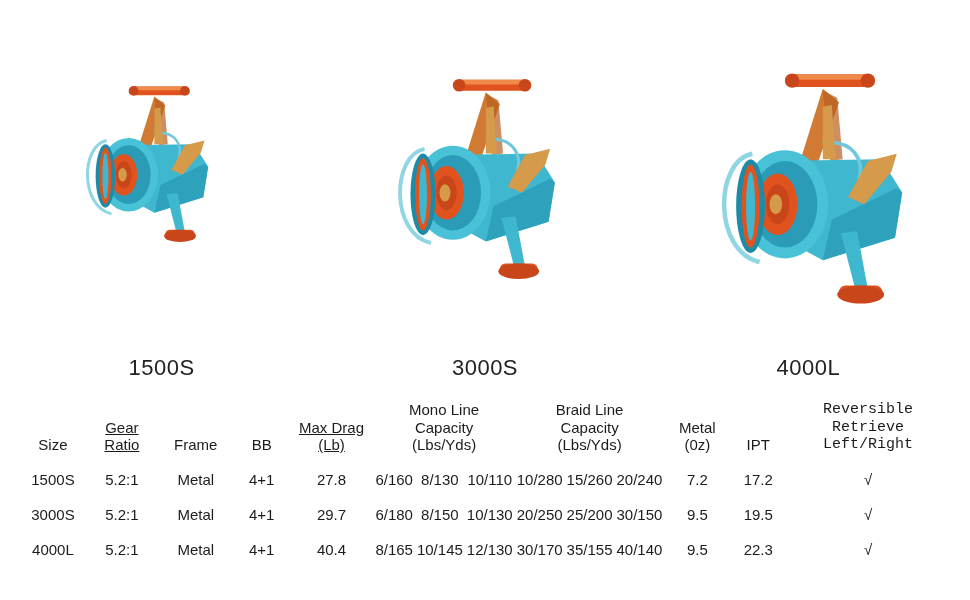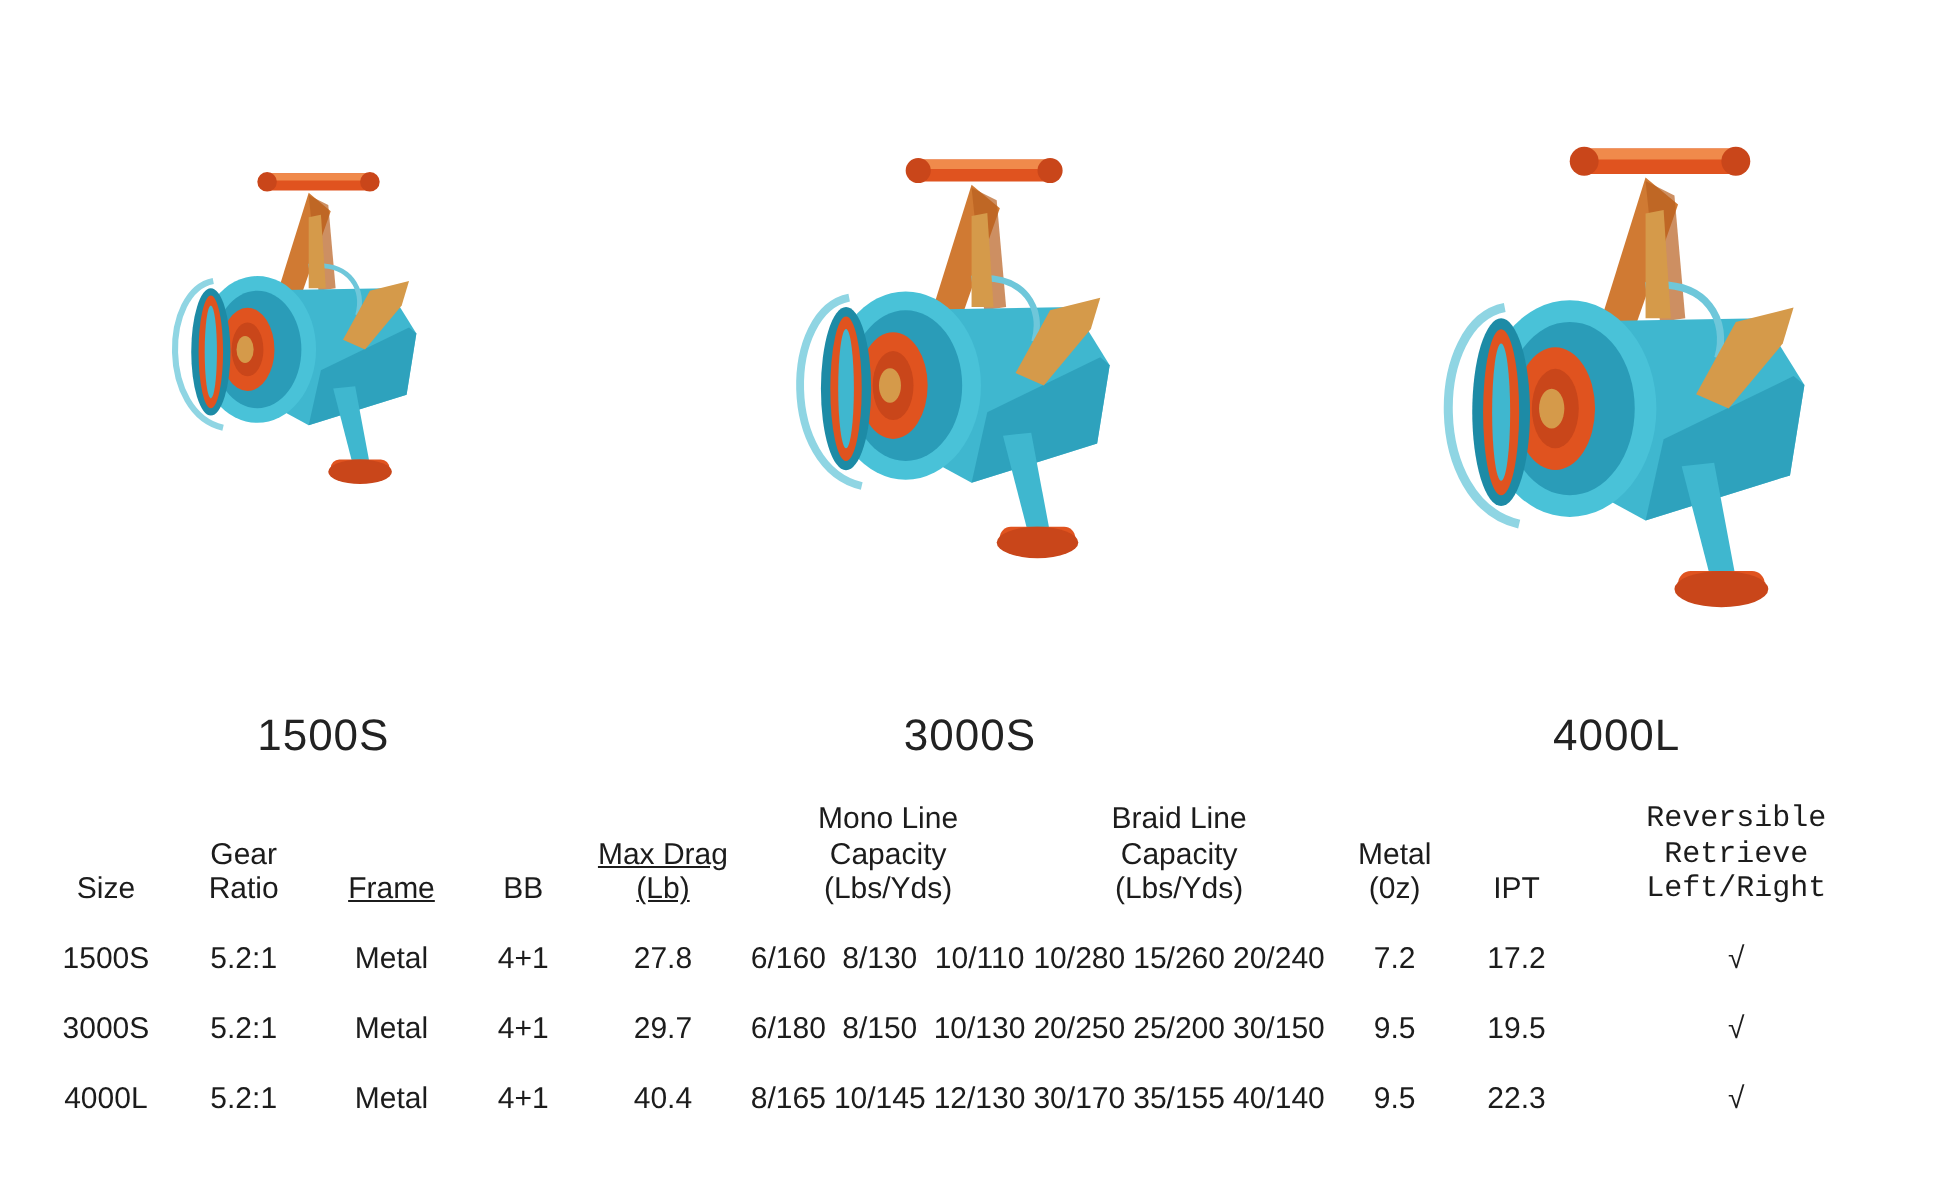--- a/index.html
+++ b/index.html
@@ -69,22 +69,22 @@
     line-height: 1.18;
     font-size: 15px;
   }
   table.spec-table td {
     text-align: center;
     padding: 9px 2px;
     font-size: 15px;
     white-space: nowrap;
   }
   .col-size   { width: 62px; }
-  .col-gear   { width: 68px; }
-  .col-frame  { width: 72px; text-decoration: underline; }
+  .col-gear   { width: 68px; text-decoration: underline; }
+  .col-frame  { width: 72px; }
   .col-bb     { width: 52px; }
   .col-drag   { width: 80px; text-decoration: underline; }
   .col-sub    { width: 62px; }
   .col-weight { width: 62px; }
   .col-ipt    { width: 52px; }
   .col-rev    { width: 160px; font-family: Liberation Mono, monospace; }
   .check { font-size: 15px; }
 </style>
 </head>
 <body>

